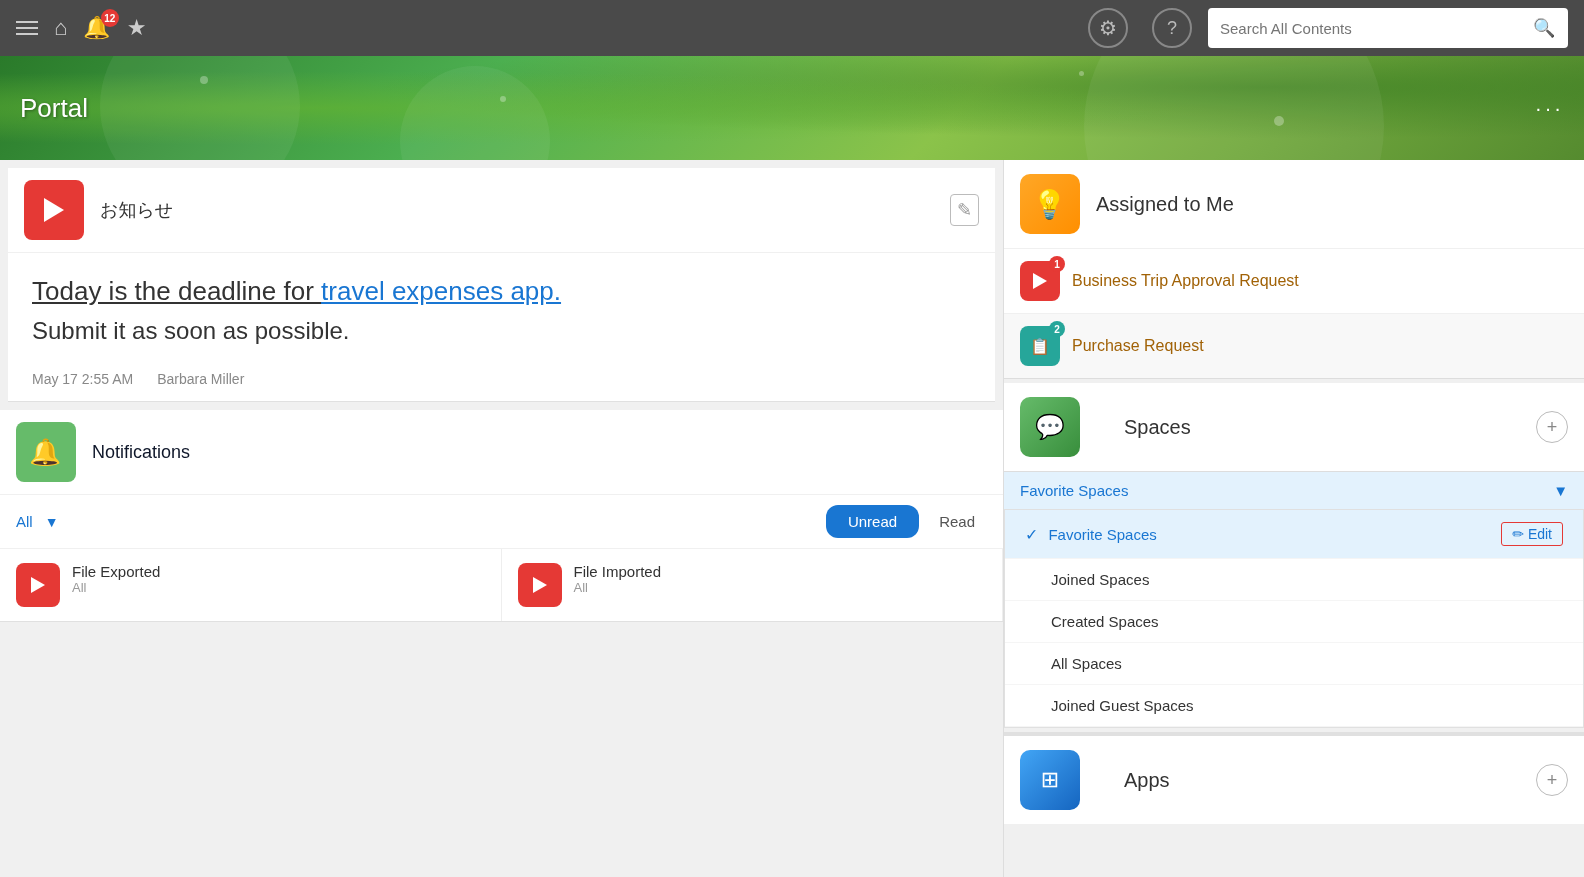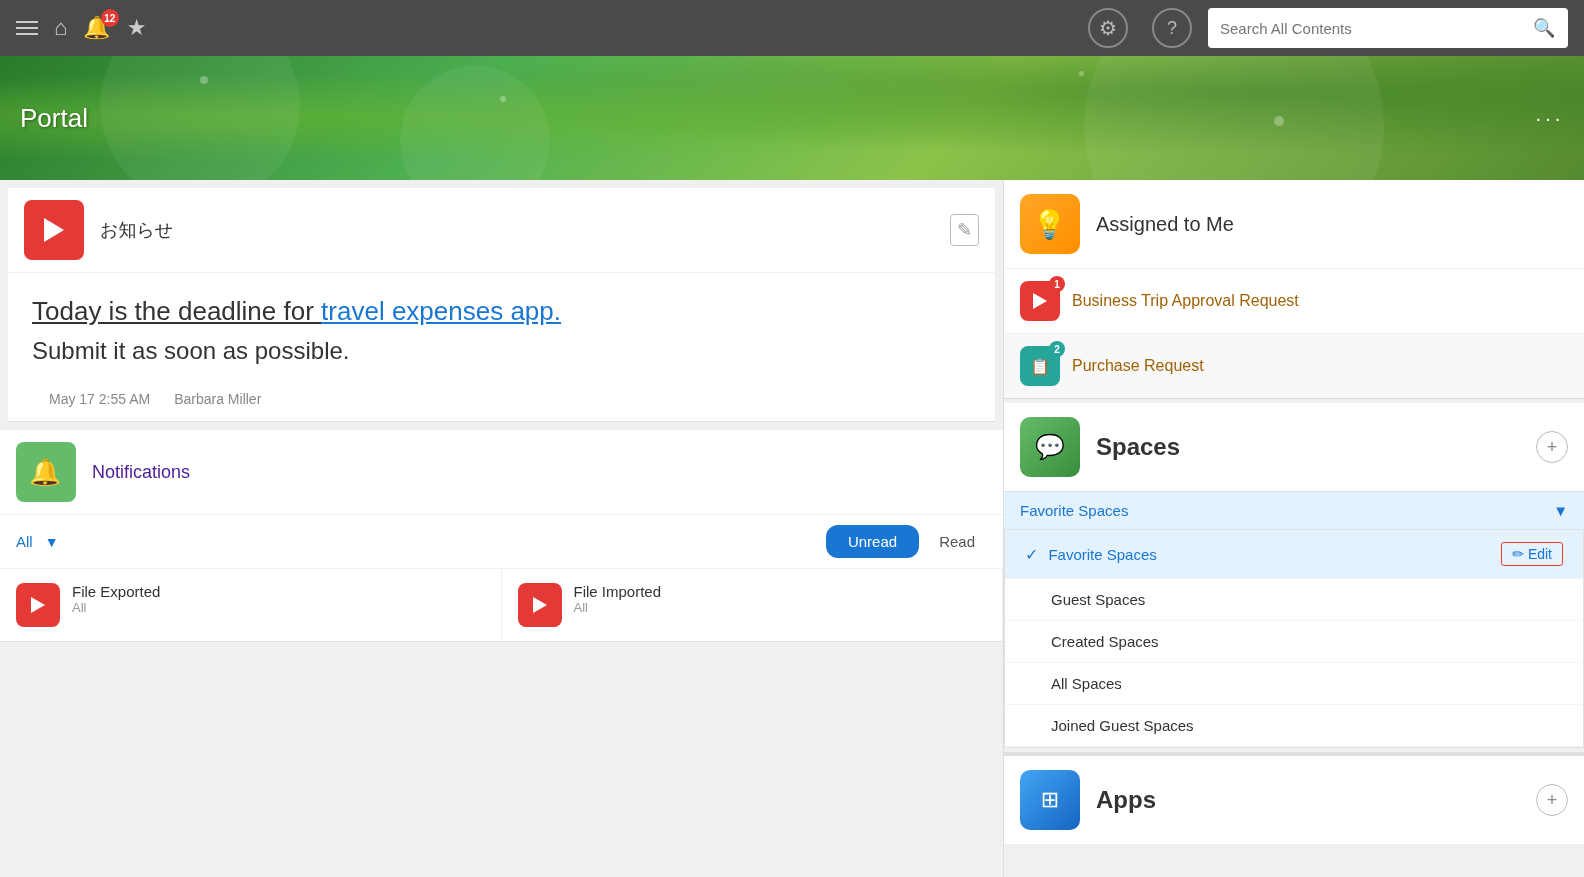--- a/index.html
+++ b/index.html
@@ -64,21 +64,21 @@
       background: none;
       border: none;
       cursor: pointer;
       color: #aaa;
       font-size: 18px;
     }
 
     
     .portal-banner {
       position: relative;
-      height: 124px;
+      height: 104px;
       background: linear-gradient(135deg, #2a7a2a 0%, #4caf50 30%, #8bc34a 60%, #558b2f 100%);
       overflow: hidden;
       display: flex;
       align-items: center;
       padding: 0 20px;
       text-align: right;
     }
     .portal-banner::before {
       content: '';
       position: absolute;
@@ -168,21 +168,21 @@
     .card-body h2 a {
       color: #1976d2;
       text-decoration: underline;
     }
     .card-body p {
       font-size: 24px;
       color: #333;
       font-weight: 400;
     }
     .card-meta {
-      padding: 10px 41px 14px;
+      padding: 10px 24px 14px;
       color: #888;
       font-size: 14px;
       display: flex;
       gap: 24px;
     }
 
     
     .notifications-card {
       background: white;
       border-bottom: 1px solid #e0e0e0;
@@ -199,21 +199,21 @@
       background: #66bb6a;
       border-radius: 8px;
       display: flex;
       align-items: center;
       justify-content: center;
       margin-right: 16px;
       flex-shrink: 0;
     }
     .notif-title {
       font-size: 18px;
-      color: #4c1d95;
+      color: #0f172a;
     }
     .notif-tabs {
       display: flex;
       align-items: center;
       padding: 10px 16px;
       gap: 8px;
     }
     .tab-all {
       color: #1976d2;
       font-size: 15px;
@@ -393,23 +393,24 @@
       height: 60px;
       background: linear-gradient(135deg, #66bb6a, #388e3c);
       border-radius: 10px;
       display: flex;
       align-items: center;
       justify-content: center;
       margin-right: 16px;
       flex-shrink: 0;
     }
     .spaces-title {
-      font-size: 24px;
+      font-size: 20px;
       color: #333;
-      font-weight: 700;
+      font-weight: 400;
+      margin-left: 28px;
     }
     .spaces-add-btn {
       margin-left: auto;
       width: 32px;
       height: 32px;
       border-radius: 50%;
       border: 1.5px solid #bbb;
       background: white;
       display: flex;
       align-items: center;
@@ -689,21 +690,21 @@
           <span class="check-mark">✓</span>
           <span>Favorite Spaces</span>
           <div class="edit-link">
             <span>✏</span>
             <span>Edit</span>
           </div>
         </div>
 
         <div class="dropdown-item">
           <span style="width:26px;display:inline-block;"></span>
-          <span>Guest Spaces</span>
+          <span>Joined Spaces</span>
         </div>
 
         <div class="dropdown-item">
           <span style="width:26px;display:inline-block;"></span>
           <span>Created Spaces</span>
         </div>
 
         <div class="dropdown-item">
           <span style="width:26px;display:inline-block;"></span>
           <span>All Spaces</span>

